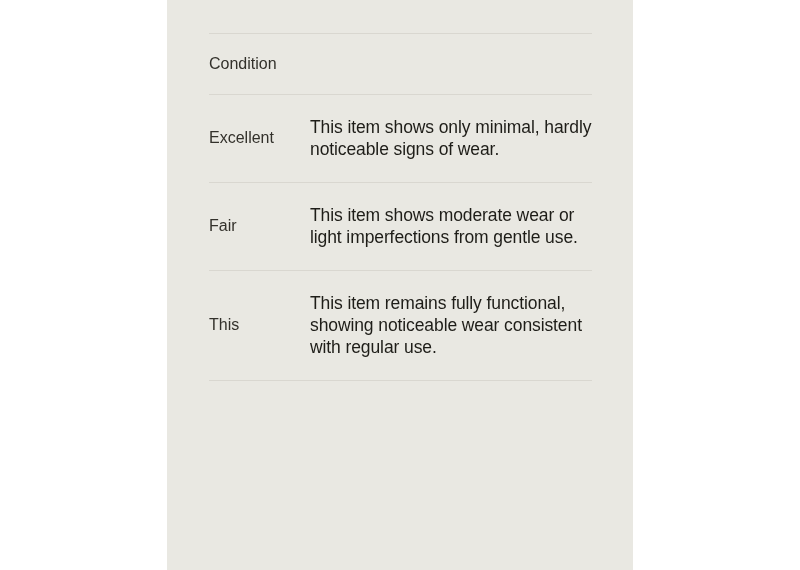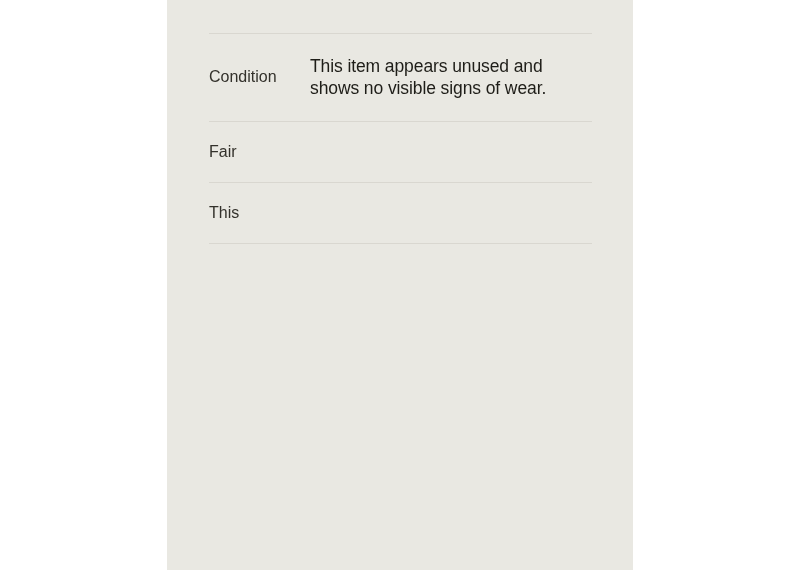--- a/index.html
+++ b/index.html
@@ -58,24 +58,29 @@
 </head>
 <body>
 
 <div class="stage">
   <div class="panel">
 
 
     <div class="table">
       <div class="row">
         <div class="label">Condition</div>
-        <div class="desc">This item appears unused and shows no visible signs of wear.</div>
+      </div>
+      <div class="row">
+        <div class="label">Excellent</div>
+        <div class="desc">This item shows only minimal, hardly noticeable signs of wear.</div>
       </div>
       <div class="row">
         <div class="label">Fair</div>
+        <div class="desc">This item shows moderate wear or light imperfections from gentle use.</div>
       </div>
       <div class="row">
         <div class="label">This</div>
+        <div class="desc">This item remains fully functional, showing noticeable wear consistent with regular use.</div>
       </div>
     </div>
 
   </div>
 </div>
 
 </body></html>

